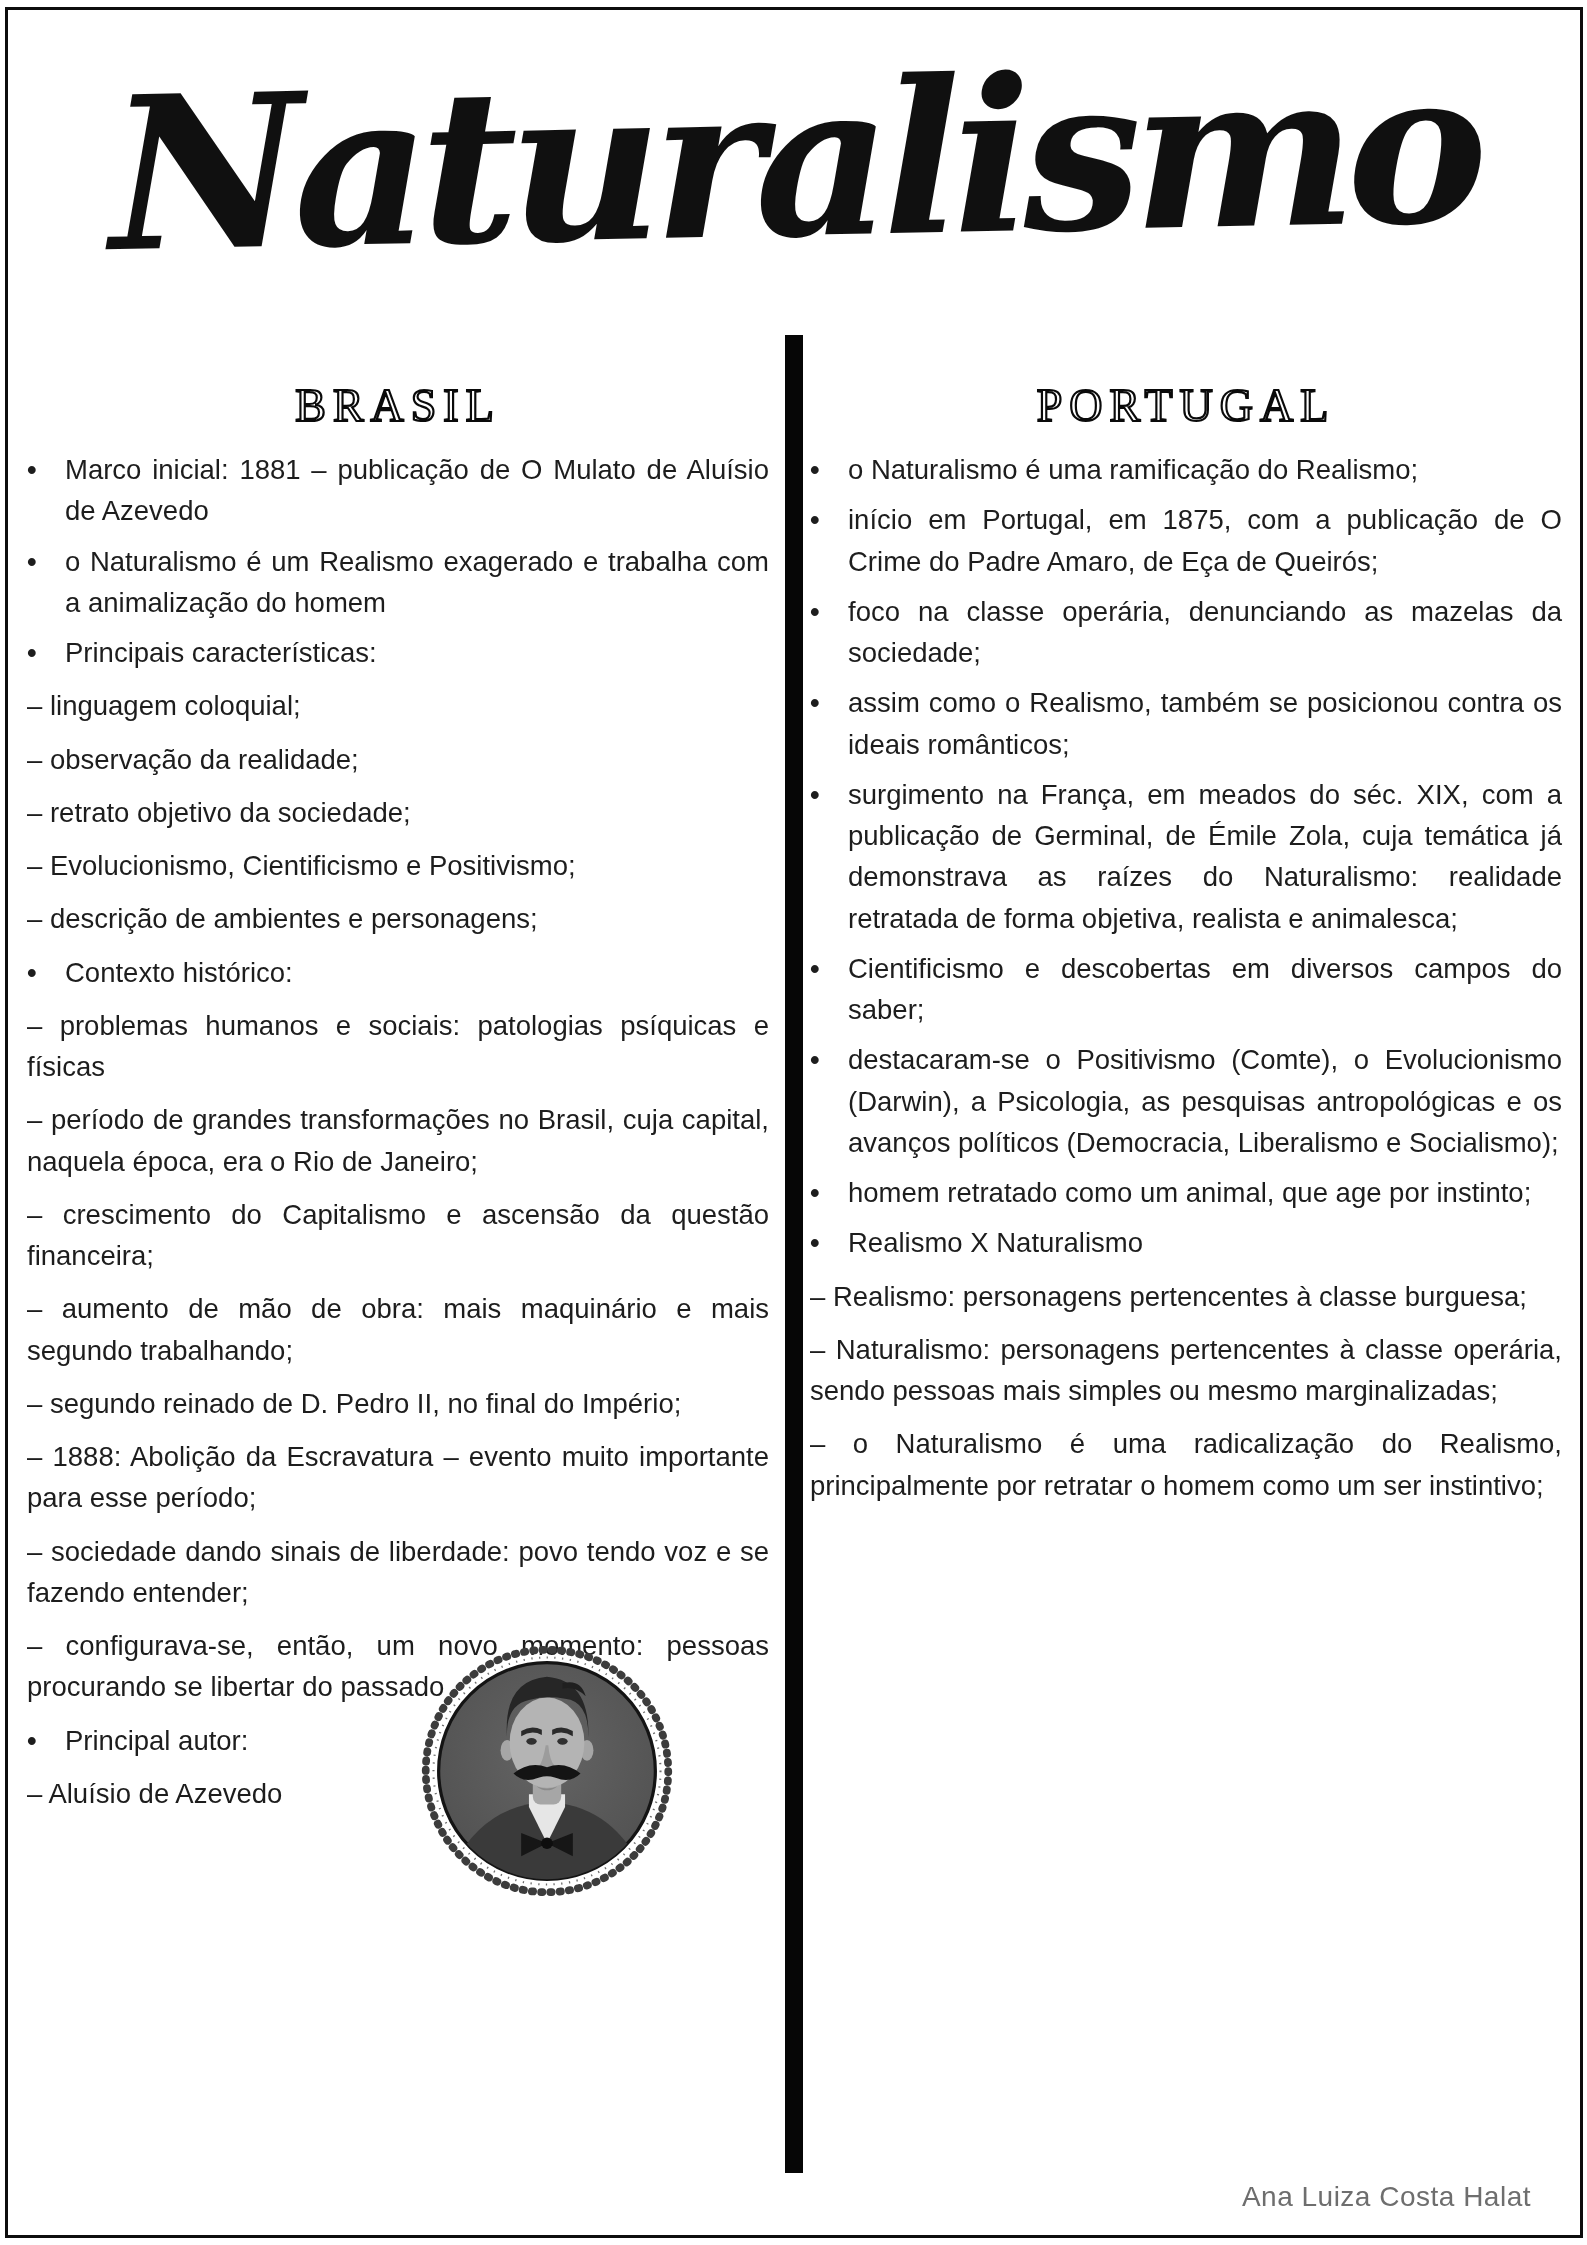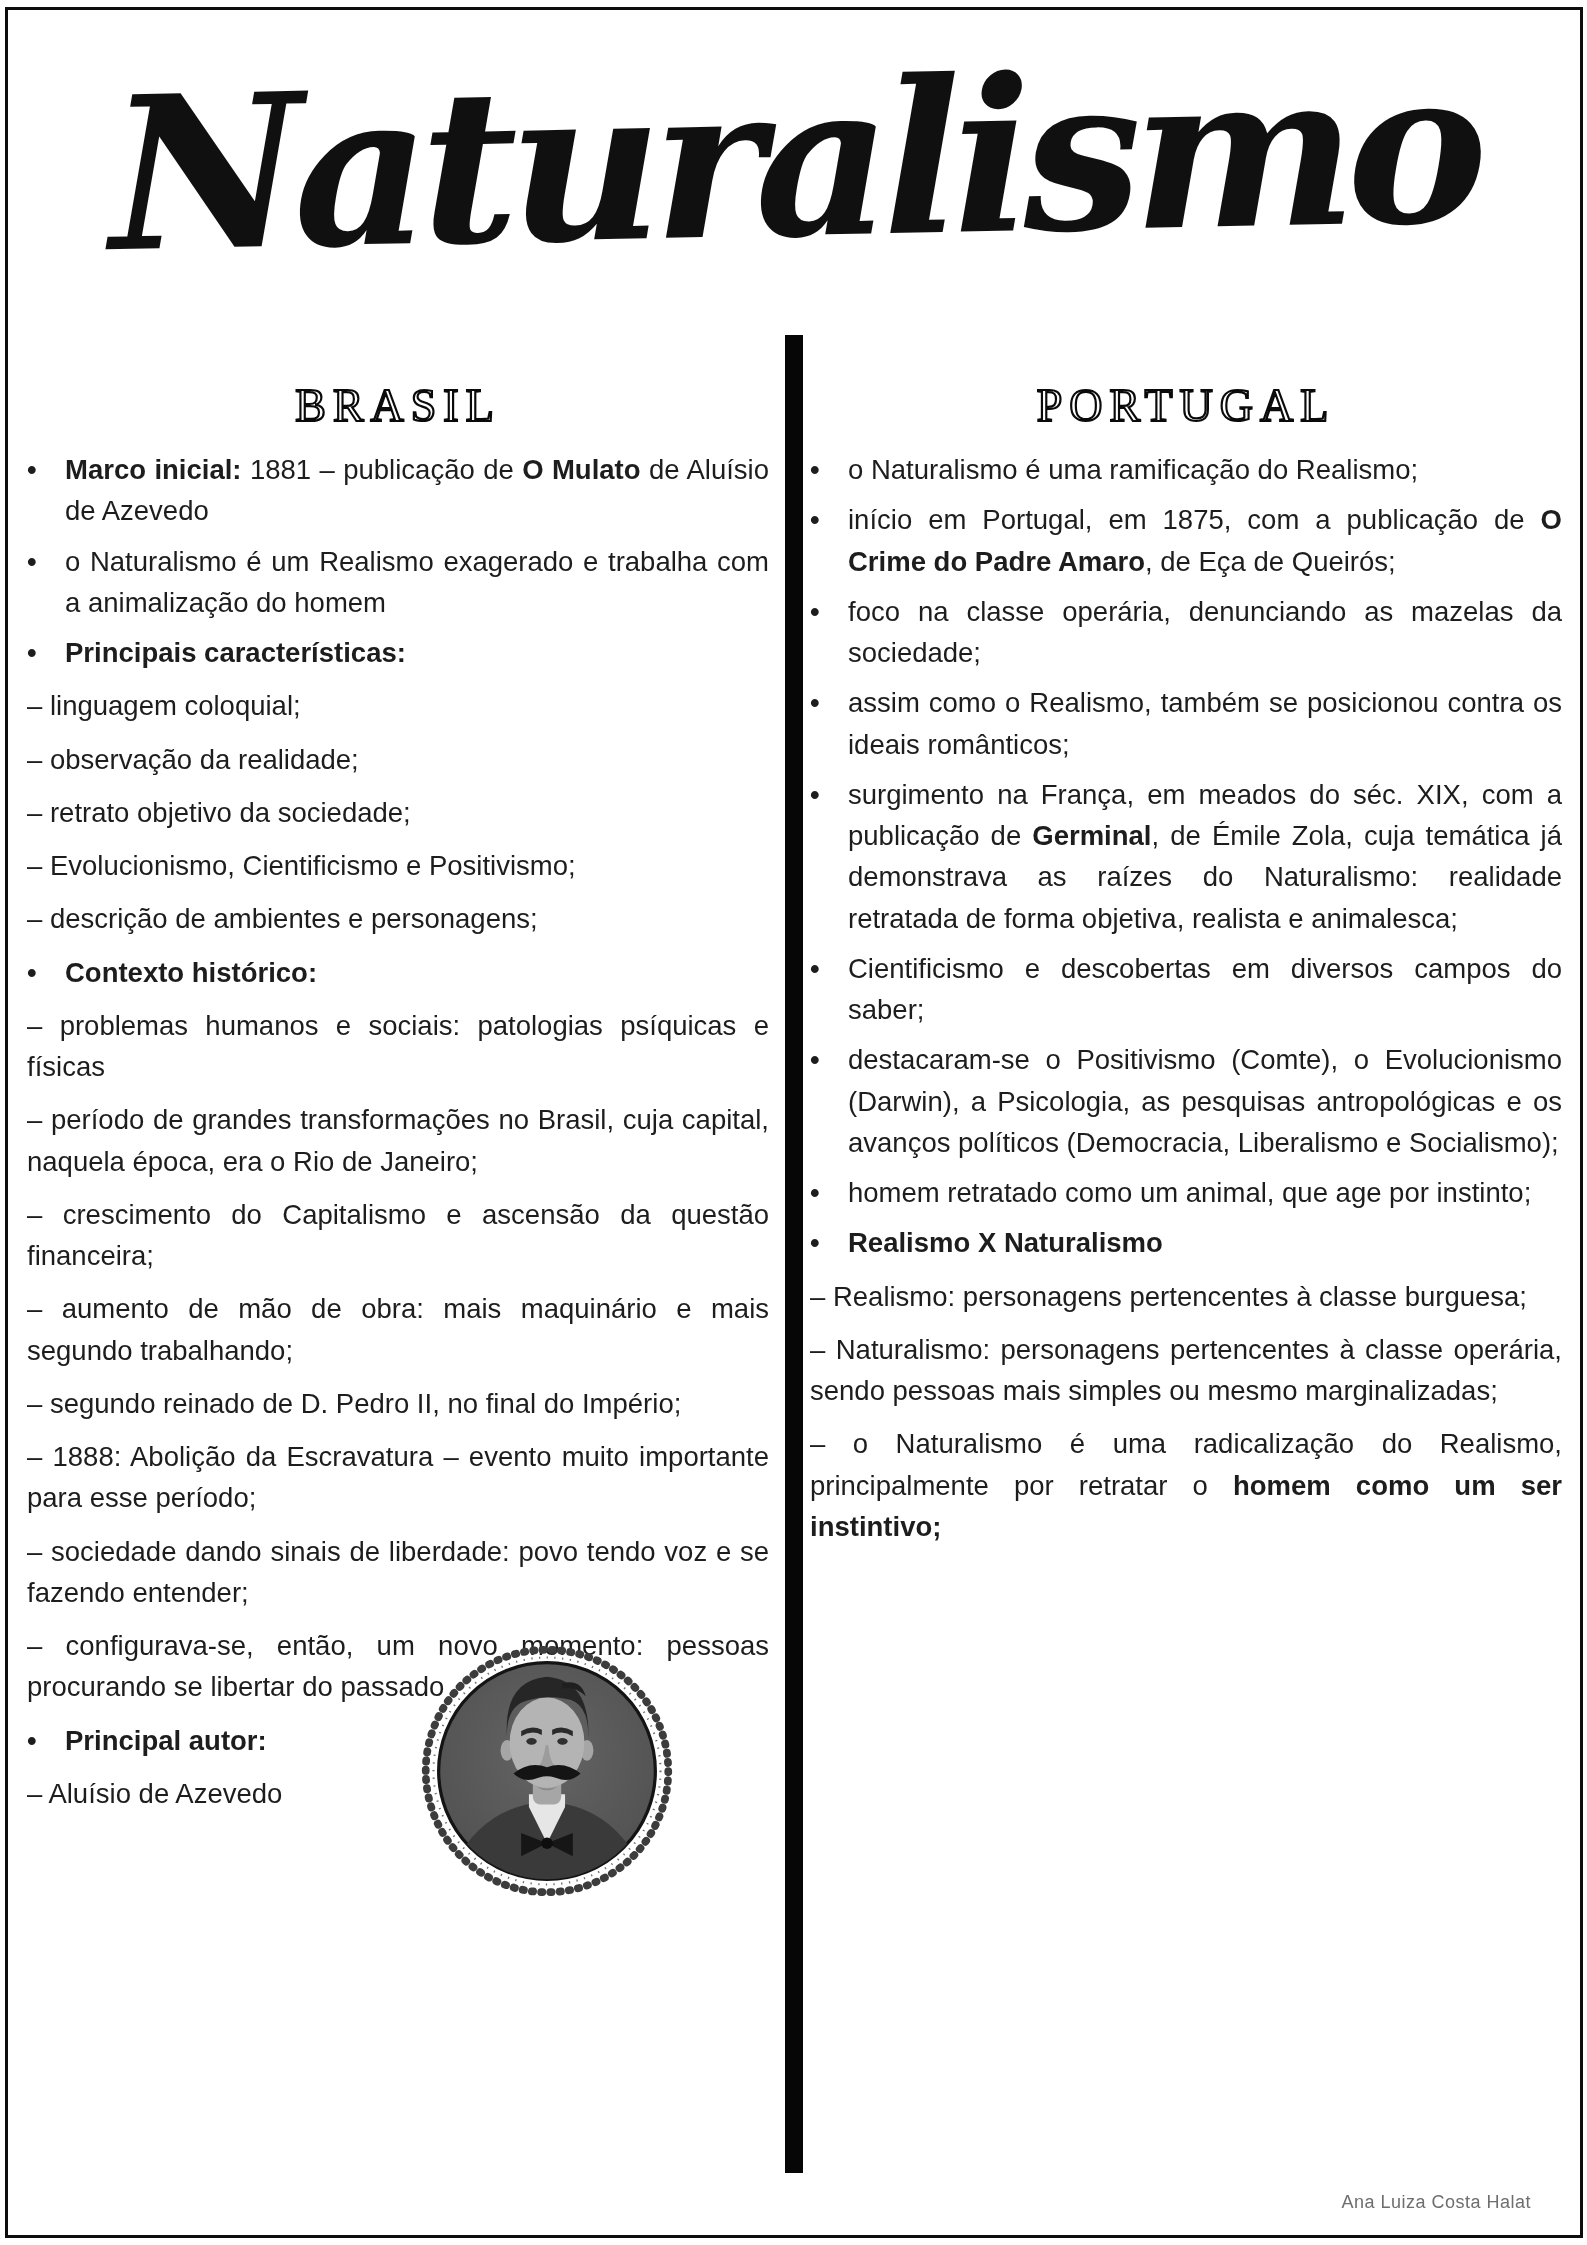--- a/index.html
+++ b/index.html
@@ -71,30 +71,30 @@
   .item.bullet .marker{
     display:inline-block;
     width:38px;
     margin-left:-38px;
     font-weight:700;
   }
   .item.dash{
     padding-left:0;
     margin:12px 0;
   }
-  .item .seg.bold{ font-weight:700; }
+  .item .seg.bold{ font-weight:400; }
   .portrait{
     position:absolute;
     left:418px;top:1642px;
     width:258px;height:258px;
   }
   .credit{
     position:absolute;
     right:56px;bottom:32px;
-    font-size:18px;
+    font-size:28px;
     color:#6e6e6e;
     letter-spacing:0.5px;
   }
 </style>
 </head>
 <body>
 
 <div class="frame"></div>
 
 <div class="page-title">Naturalismo</div>

